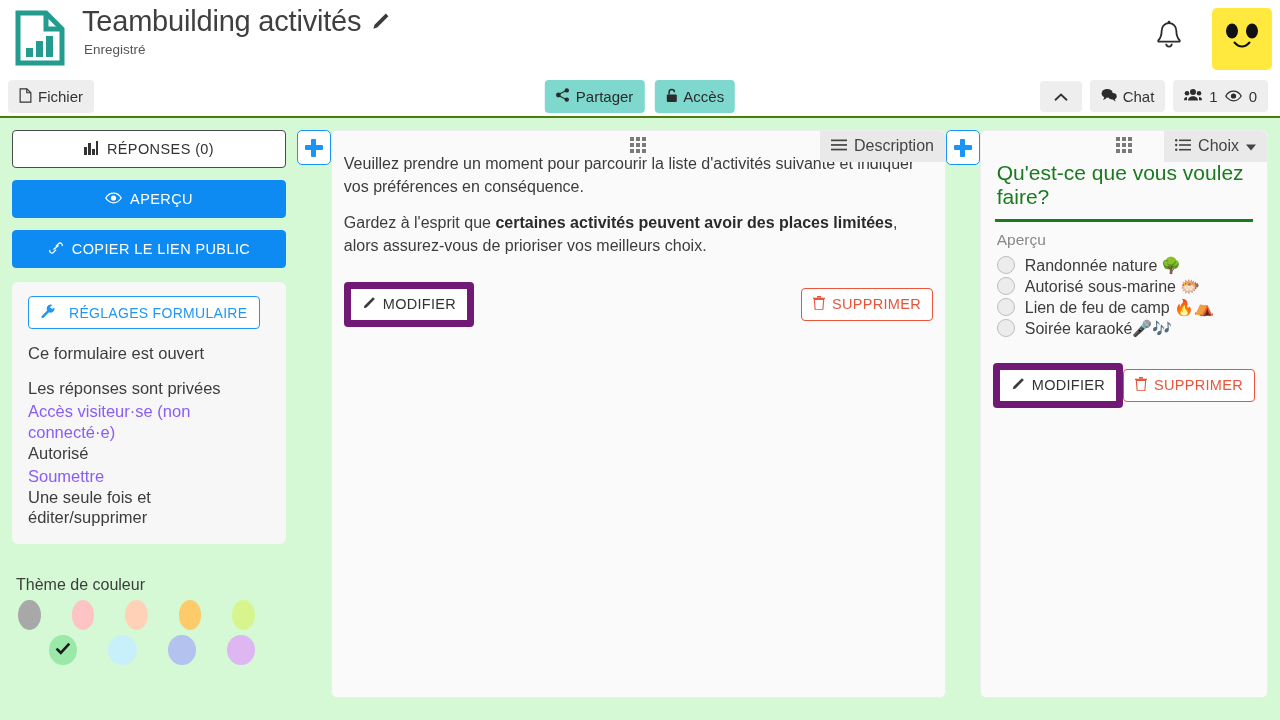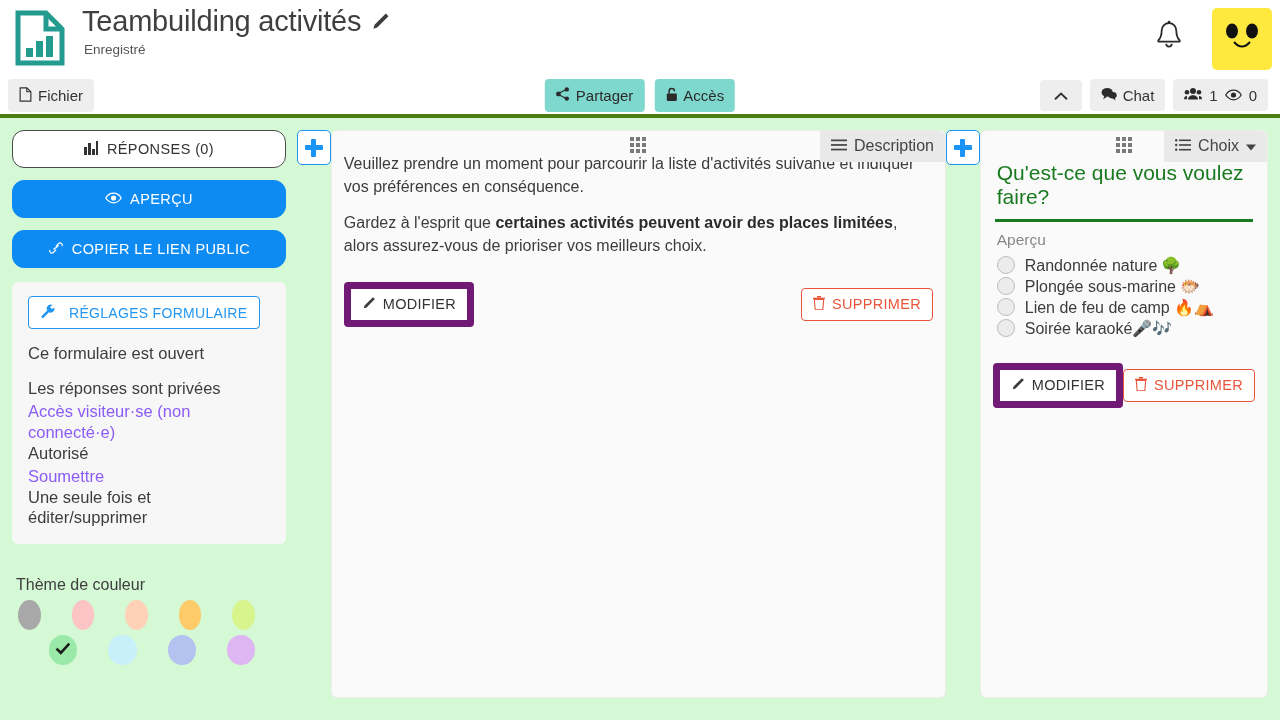--- a/index.html
+++ b/index.html
@@ -42,21 +42,21 @@
     width: 60px; height: 62px; background: #ffe93f;
     border-radius: 5px; margin: 8px 8px 0 0;
     display:flex; align-items:center; justify-content:center;
   }
 
   
   .toolbar {
     height: 42px; background: #fff;
     display:flex; align-items:center;
     position: relative; padding: 0 8px;
-    border-bottom: 4px solid #4d7c0f;
+    border-bottom: 2px solid #4d7c0f;
   }
   .tb-btn {
     display:inline-flex; align-items:center; gap:6px;
     font-size: 15px; line-height: 1;
     border-radius: 4px; border: none; cursor: pointer;
     background: #eeeeee; color: #333;
     padding: 8px 11px;
     font-family: "Liberation Sans", sans-serif;
   }
   .tb-center {
@@ -75,21 +75,21 @@
     display: flex;
     height: calc(720px - 76px - 42px);
     padding: 12px;
     gap: 11px;
   }
 
   
   .sidebar { width: 274px; flex: 0 0 274px; display:flex; flex-direction:column; gap: 12px;}
   .side-btn {
     display:flex; align-items:center; justify-content:center; gap: 8px;
-    height: 38px; border-radius: 12px;
+    height: 38px; border-radius: 4px;
     font-size: 14.5px; letter-spacing: 0.4px;
     cursor: pointer; font-family: "Liberation Sans", sans-serif;
   }
   .side-btn-outline { background: #fff; border: 1px solid #4a4a4a; color: #333; }
   .side-btn-blue { background: #0d8bf2; border: 1px solid #0d8bf2; color: #fff; }
 
   .settings-card {
     background: #f7f7f7; border-radius: 6px;
     padding: 14px 16px 16px 16px;
     margin-top: 2px;
@@ -492,21 +492,21 @@
         <div class="q-rule"></div>
         <div class="q-preview-label">Aperçu</div>
 
         <div>
           <div class="opt-row">
             <span class="radio"></span>
             <span class="opt-label">Randonnée nature 🌳</span>
           </div>
           <div class="opt-row">
             <span class="radio"></span>
-            <span class="opt-label">Plongée sous-marine 🐡</span>
+            <span class="opt-label">Autorisé sous-marine 🐡</span>
           </div>
           <div class="opt-row">
             <span class="radio"></span>
             <span class="opt-label">Lien de feu de camp 🔥⛺</span>
           </div>
           <div class="opt-row">
             <span class="radio"></span>
             <span class="opt-label">Soirée karaoké🎤🎶</span>
           </div>
         </div>

